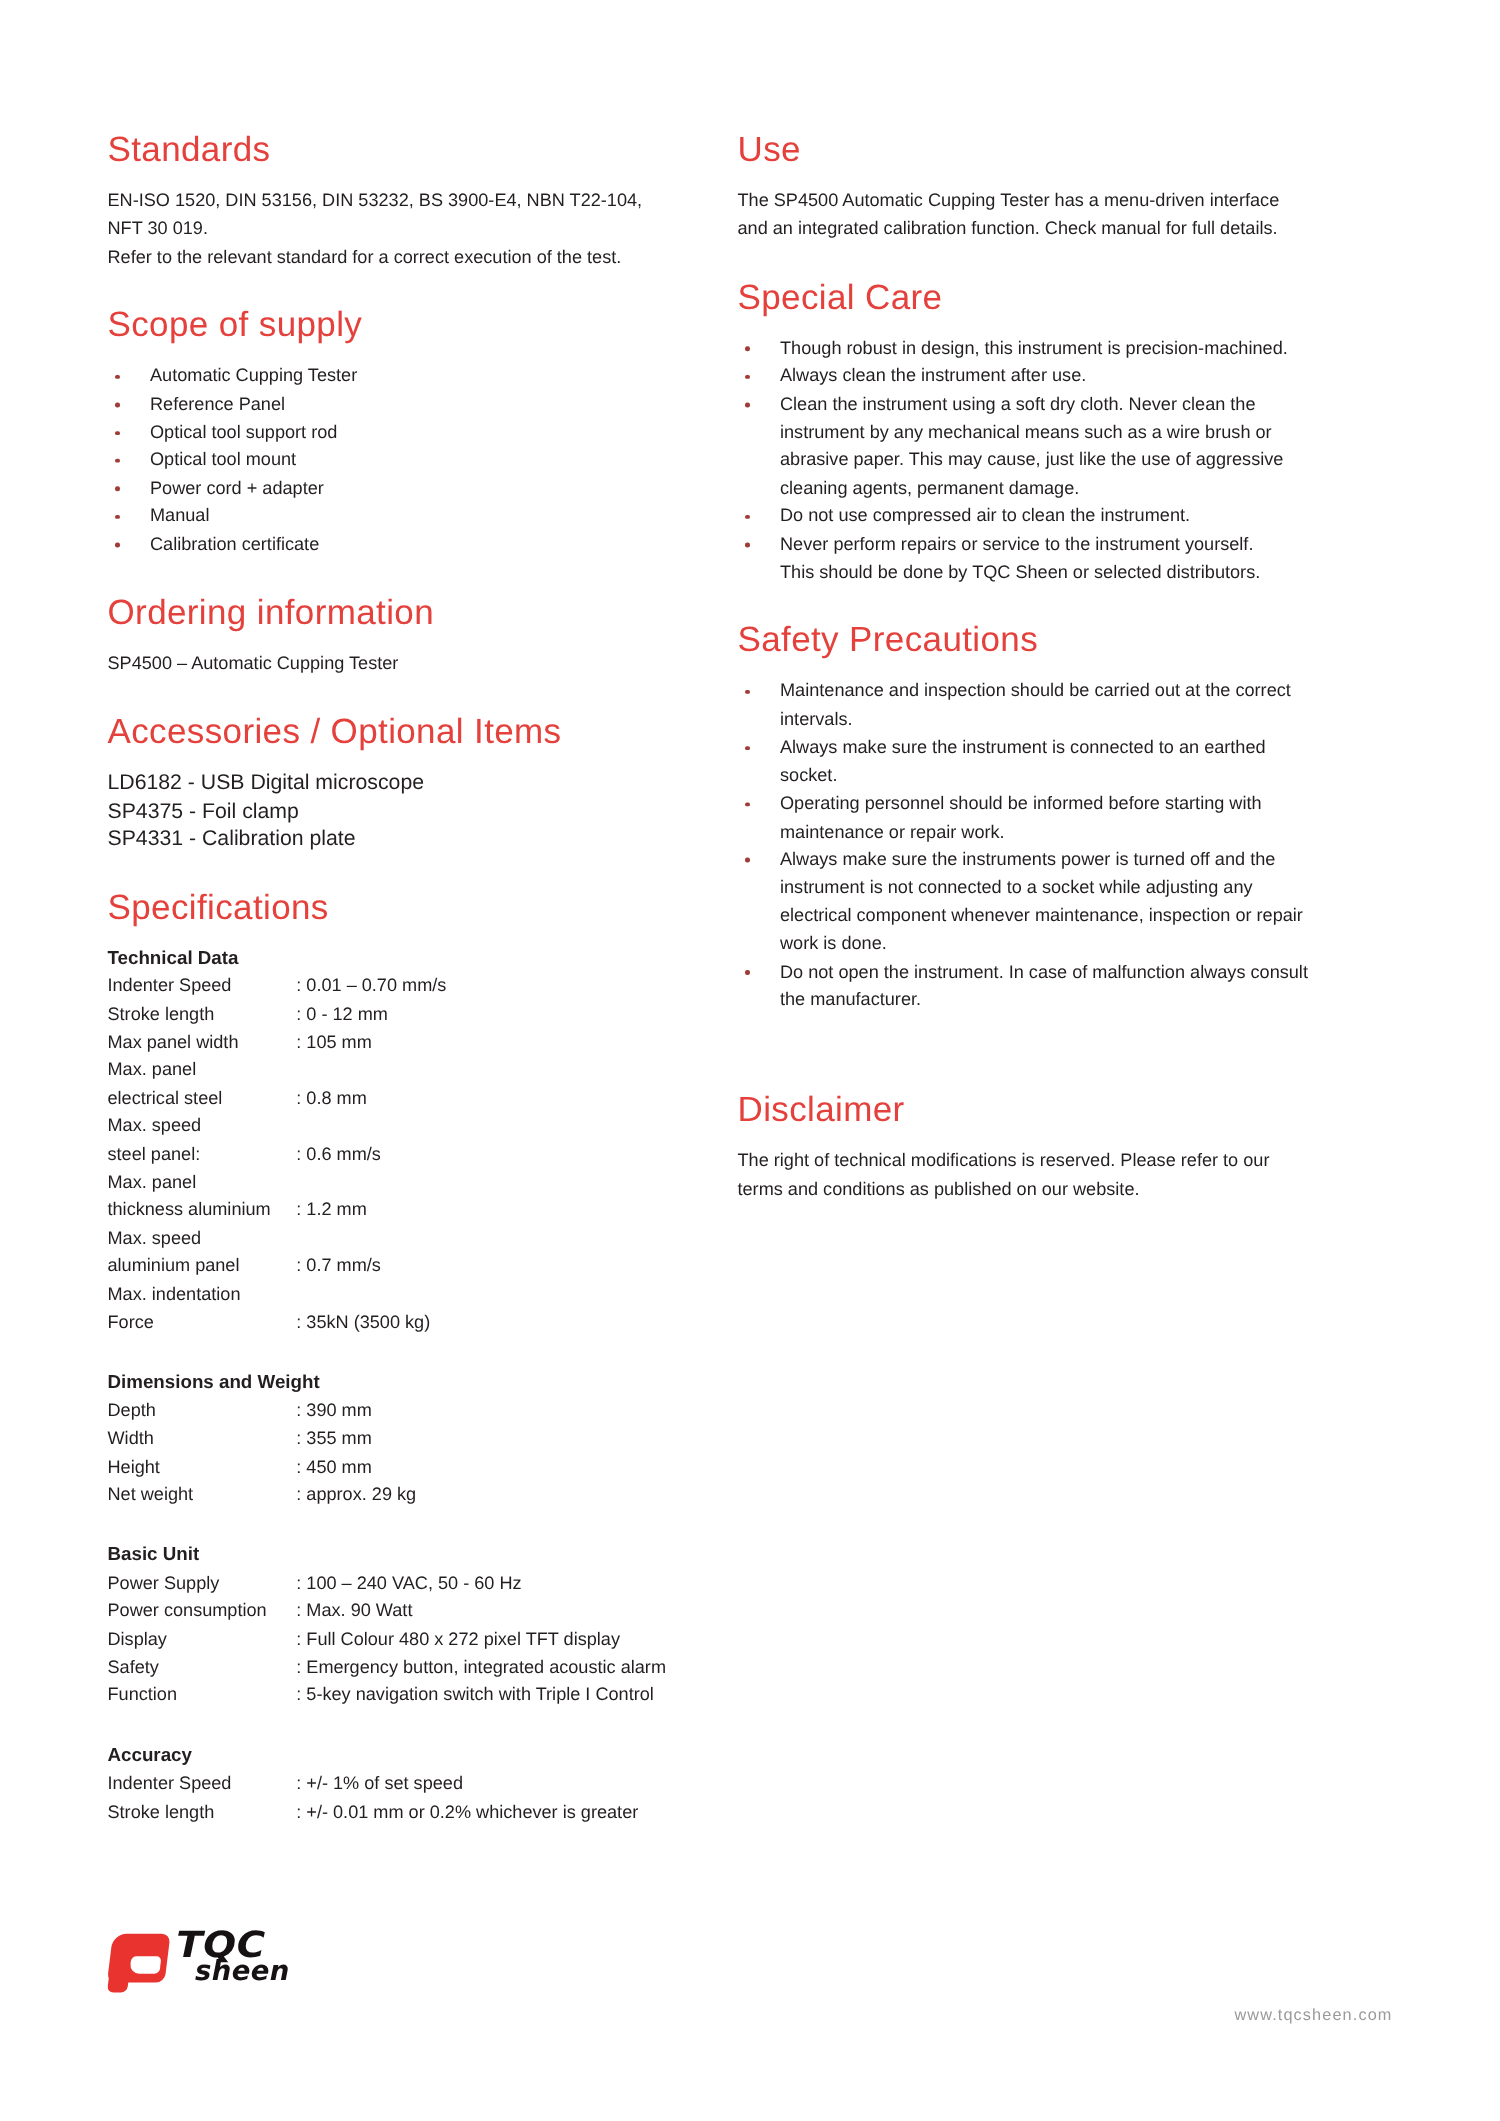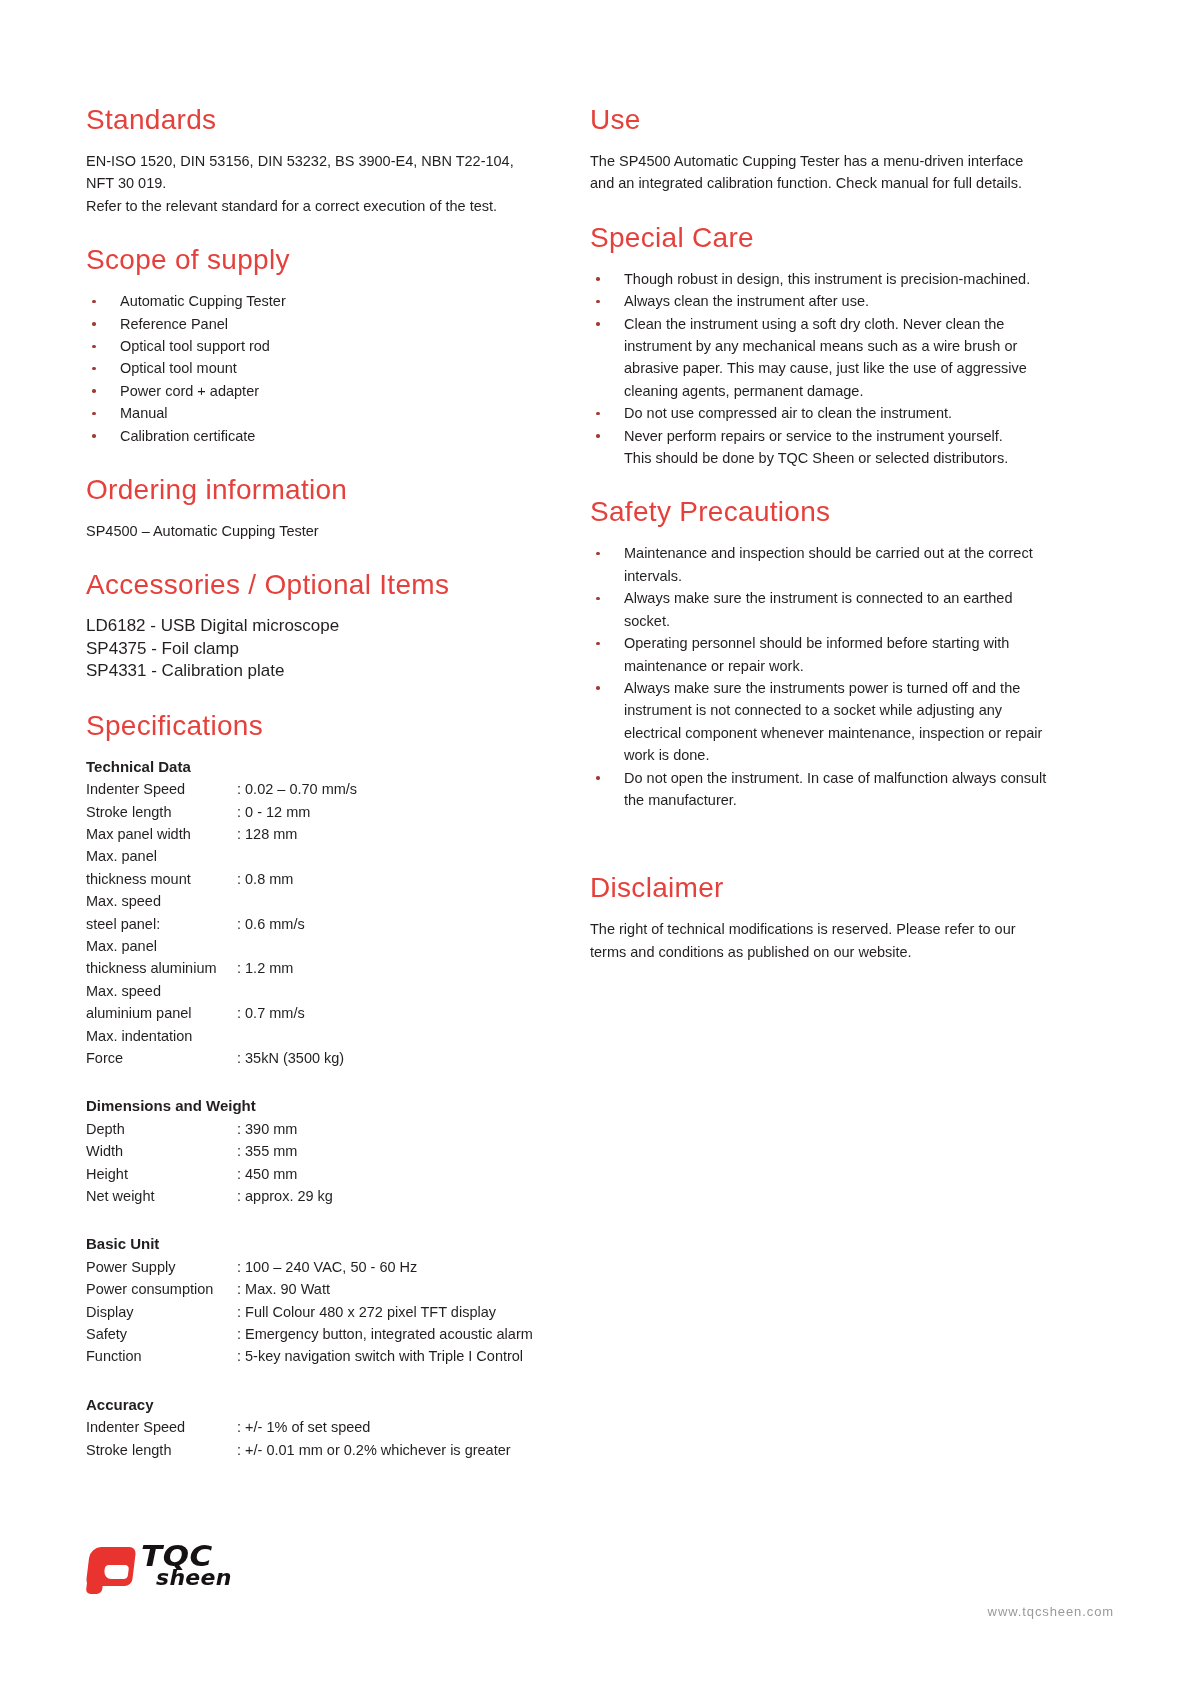--- a/index.html
+++ b/index.html
@@ -149,37 +149,37 @@
     </section>
 
     <section class="specs">
       <h1>Specifications</h1>
 
       <div class="spec-group">
         <h3>Technical Data</h3>
         <div>
 
             <div class="spec-row">
-              <span class="spec-label">Indenter Speed</span><span class="spec-value">: 0.02 – 0.70 mm/s</span>
+              <span class="spec-label">Indenter Speed</span><span class="spec-value">: 0.01 – 0.70 mm/s</span>
             </div>
 
             <div class="spec-row">
               <span class="spec-label">Stroke length</span><span class="spec-value">: 0 - 12 mm</span>
             </div>
 
             <div class="spec-row">
-              <span class="spec-label">Max panel width</span><span class="spec-value">: 128 mm</span>
+              <span class="spec-label">Max panel width</span><span class="spec-value">: 105 mm</span>
             </div>
 
             <div class="spec-row">
               <span class="spec-label">Max. panel</span><span class="spec-value"></span>
             </div>
 
             <div class="spec-row">
-              <span class="spec-label">thickness mount</span><span class="spec-value">: 0.8 mm</span>
+              <span class="spec-label">electrical steel</span><span class="spec-value">: 0.8 mm</span>
             </div>
 
             <div class="spec-row">
               <span class="spec-label">Max. speed</span><span class="spec-value"></span>
             </div>
 
             <div class="spec-row">
               <span class="spec-label">steel panel:</span><span class="spec-value">: 0.6 mm/s</span>
             </div>
 

